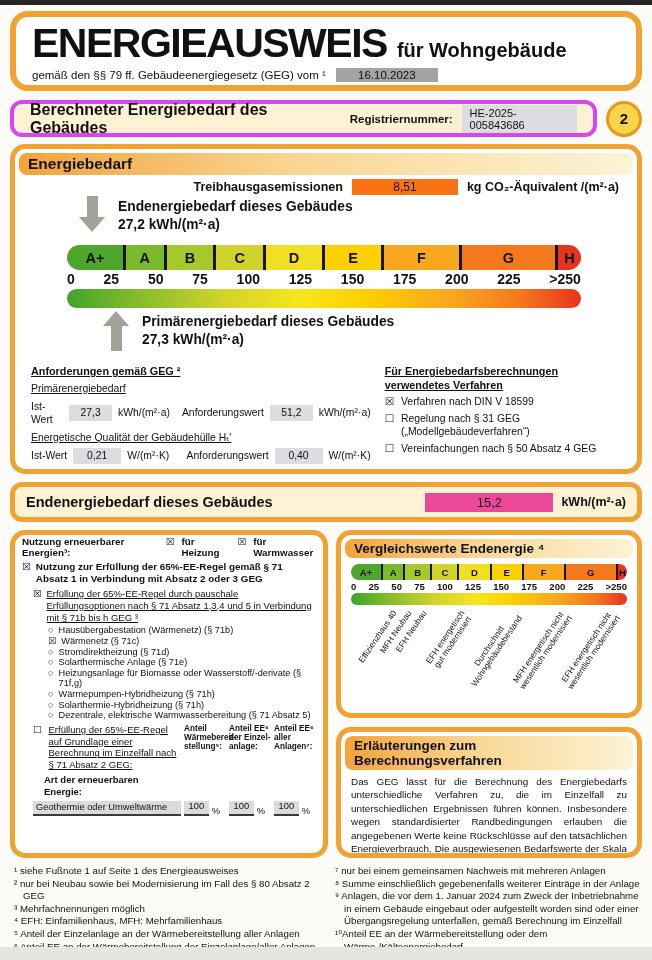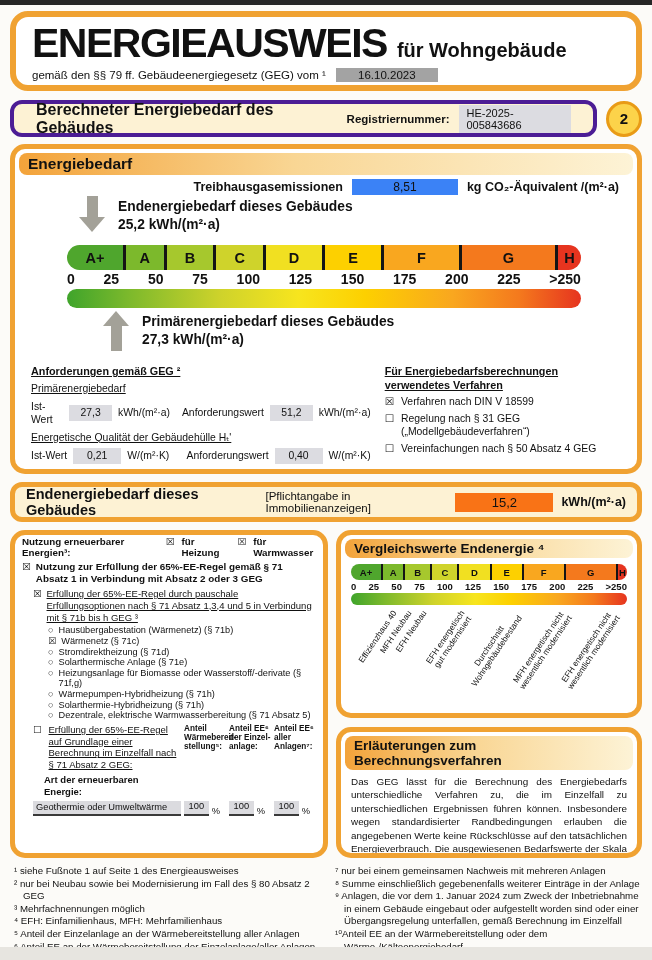--- a/index.html
+++ b/index.html
@@ -10,38 +10,38 @@
   
   .hpanel{margin:6px 10px 0;border:6px solid #f0a232;border-radius:18px;background:#fff;
           padding:5px 16px 6px;height:80px;box-sizing:border-box;}
   .titlerow{display:flex;align-items:baseline;gap:10px;}
   .title{font-size:41px;font-weight:bold;letter-spacing:-1.5px;line-height:1.05;}
   .subtitle{font-size:20px;font-weight:bold;}
   .lawrow{display:flex;align-items:center;gap:10px;font-size:11.5px;margin-top:3px;}
   .datebox{background:#a3a3a3;padding:1px 16px;min-width:70px;text-align:center;}
   
   .sectionrow{display:flex;align-items:center;margin:9px 10px 0;gap:9px;}
-  .sbar{flex:1;background:#fdf2d4;border:4px solid #4c1d95;border-radius:12px;display:flex;
-        align-items:center;gap:9px;padding:0 22px;height:37px;box-sizing:border-box;}
+  .sbar{flex:1;background:#fdf2d4;border:4px solid #d946ef;border-radius:12px;display:flex;
+        align-items:center;gap:9px;padding:0 16px;height:37px;box-sizing:border-box;}
   .sbar-title{font-size:16px;font-weight:bold;}
   .sbar-reglabel{margin-left:auto;font-size:11.5px;font-weight:bold;}
   .regbox{background:#dcdce1;font-size:11px;padding:2px 8px;}
   .badge{width:30px;height:30px;border-radius:50%;background:#fcd34a;border:3px solid #e99b16;
          display:flex;align-items:center;justify-content:center;font-weight:bold;font-size:15px;}
   
   .panel{border:5px solid #f0a232;border-radius:15px;background:#fff;box-sizing:border-box;overflow:hidden;}
   .phead{margin:4px;padding:2px 9px;border-radius:8px;font-weight:bold;
          background:linear-gradient(90deg,#f3a33a 0%,#f9d694 45%,#fdf3d6 100%);}
   .phead.lg{font-size:15.5px;}
   .phead.md{font-size:13.5px;}
   
   .epanel{margin:7px 10px 0;height:330px;}
   .ghgrow{display:flex;align-items:center;justify-content:flex-end;gap:9px;margin:2px 18px 0;
           font-size:12.5px;font-weight:bold;}
-  .ghgbox{background:#3b82f6;font-weight:normal;font-size:12px;padding:1px 0;width:106px;text-align:center;}
+  .ghgbox{background:#f97316;font-weight:normal;font-size:12px;padding:1px 0;width:106px;text-align:center;}
   .endblk{display:flex;gap:13px;margin:1px 0 0 64px;height:49px;}
   .blktxt{font-size:13.8px;font-weight:bold;line-height:1.3;padding-top:2px;}
   .arrow{display:flex;flex-direction:column;align-items:center;width:26px;}
   .arrow .stem{width:11px;height:21px;background:#a3a198;}
   .arrow .headdn{width:0;height:0;border-left:13px solid transparent;border-right:13px solid transparent;
                  border-top:15px solid #a3a198;}
   .arrow .headup{width:0;height:0;border-left:13px solid transparent;border-right:13px solid transparent;
                  border-bottom:15px solid #a3a198;}
   .scalewrap{margin:0 56px 0 52px;}
   .scalebar{display:flex;height:25px;border-radius:13px;overflow:hidden;font-size:14.5px;font-weight:bold;}
@@ -58,21 +58,21 @@
   .h-u{font-weight:bold;text-decoration:underline;font-size:10.8px;}
   .sub-u{text-decoration:underline;margin-top:4px;}
   .vrow{display:flex;align-items:center;gap:6px;margin-top:4px;}
   .vbox{background:#dcdce1;width:48px;text-align:center;padding:1px 0;}
   .chkrow{display:flex;gap:7px;margin-top:3px;align-items:flex-start;}
   
   .banner{margin:8px 10px 0;background:#fdf2d4;border:5px solid #f0a232;border-radius:12px;height:40px;
           box-sizing:border-box;display:flex;align-items:center;gap:8px;padding:0 11px;}
   .bl{font-size:14.5px;font-weight:bold;}
   .bn{font-size:11.5px;}
-  .bv{margin-left:auto;background:#f97316;width:96px;text-align:center;font-size:13px;padding:2px 4px;}
+  .bv{margin-left:auto;background:#ec4899;width:96px;text-align:center;font-size:13px;padding:2px 16px;}
   .bu{font-size:12.5px;font-weight:bold;}
   
   .lower{display:flex;gap:8px;margin:8px 10px 0;}
   .eepanel{width:318px;height:328px;font-size:9.5px;}
   .eein{padding:0 7px;}
   .rightcol{flex:1;display:flex;flex-direction:column;gap:9px;}
   .vpanel{height:188px;}
   .erlpanel{height:131px;}
   .ee-line1{display:flex;gap:12px;margin-top:1px;font-weight:bold;font-size:9.8px;}
   .ee-main{display:flex;gap:5px;margin-top:3px;font-weight:bold;font-size:9.9px;line-height:1.25;}
@@ -139,21 +139,21 @@
       <span class="ghgbox">8,51</span>
       <span>kg CO₂-Äquivalent /(m²·a)</span>
     </div>
     <div class="endblk">
       <div class="arrow">
         <div class="stem"></div>
           <div class="headdn"></div>
       </div>
       <div class="blktxt">
         <div>Endenergiebedarf dieses Gebäudes</div>
-        <div>25,2 kWh/(m²·a)</div>
+        <div>27,2 kWh/(m²·a)</div>
       </div>
     </div>
     <div class="scalewrap">
       <div class="scalebar">
         <div class="band w0" style="background: rgb(79, 166, 45);">A+</div>
         <div class="band w1" style="background: rgb(124, 185, 44);">A</div>
         <div class="band w2" style="background: rgb(166, 200, 45);">B</div>
         <div class="band w3" style="background: rgb(207, 211, 43);">C</div>
         <div class="band w4" style="background: rgb(241, 224, 33);">D</div>
         <div class="band w5" style="background: rgb(253, 208, 0);">E</div>
@@ -228,21 +228,20 @@
         <div class="chkrow">
           <span class="mk">☐</span>
           <span>Vereinfachungen nach § 50 Absatz 4 GEG</span>
         </div>
       </div>
     </div>
   </div>
 
   <div class="banner">
     <span class="bl">Endenergiebedarf dieses Gebäudes</span>
-    <span class="bn">[Pflichtangabe in Immobilienanzeigen]</span>
     <span class="bv">15,2</span>
     <span class="bu">kWh/(m²·a)</span>
   </div>
 
   <div class="lower">
 
     <div class="panel eepanel">
       <div class="eein">
         <div class="ee-line1">
           <span>Nutzung erneuerbarer Energien³:</span>

